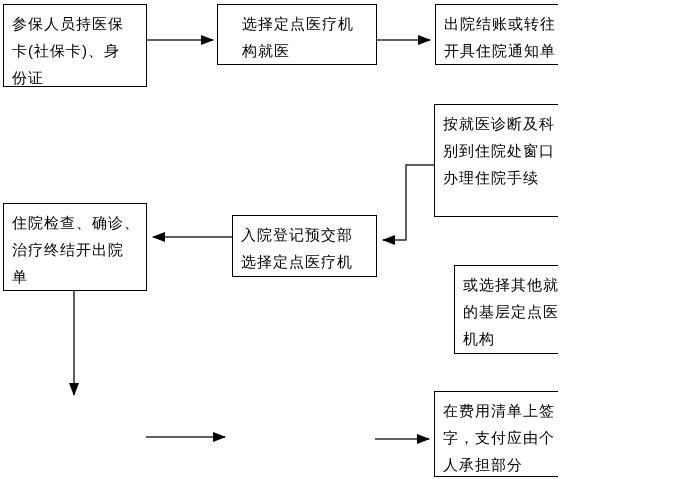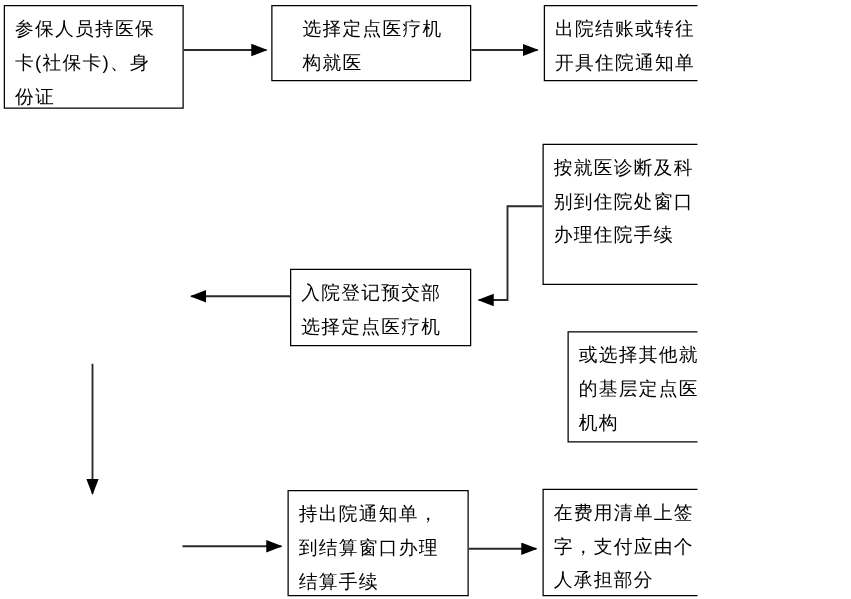--- a/index.html
+++ b/index.html
@@ -32,21 +32,21 @@
     line-height: 27px;
     letter-spacing: 1px;
     padding: 5px 2px 2px 8px;
     white-space: pre;
     text-align: left;
   }
   
   .n1  { left: 3px;   top: 4px;   width: 144px; height: 83px; }
   .n2  { left: 217px; top: 4px;   width: 160px; height: 61px; padding-left: 24px; }
   .n3  { left: 435px; top: 4px;   width: 145px; height: 61px; }
-  .n4  { left: 434px; top: 115px; width: 145px; height: 113px; }
+  .n4  { left: 434px; top: 104px; width: 145px; height: 113px; }
   .n5  { left: 3px;   top: 203px; width: 144px; height: 88px; }
   .n6  { left: 232px; top: 215px; width: 145px; height: 62px; }
   .n7  { left: 454px; top: 265px; width: 145px; height: 89px; }
   .n8  { left: 3px;   top: 400px; width: 143px; height: 76px; }
   .n9  { left: 230px; top: 392px; width: 145px; height: 85px; }
   .n10 { left: 434px; top: 391px; width: 143px; height: 86px; }
   .n11 { left: 635px; top: 403px; width: 38px;  height: 74px;
          text-align: center; padding: 7px 0 0 0; letter-spacing: 0; }
 </style>
 </head>
@@ -86,27 +86,27 @@
   <div class="node n1">参保人员持医保
 卡(社保卡)、身
 份证</div>
   <div class="node n2">选择定点医疗机
 构就医</div>
   <div class="node n3">出院结账或转往
 开具住院通知单</div>
   <div class="node n4">按就医诊断及科
 别到住院处窗口
 办理住院手续</div>
+  <div class="node n5">住院检查、确诊、
+治疗终结开出院
+单</div>
   <div class="node n6">入院登记预交部
 选择定点医疗机</div>
   <div class="node n7">或选择其他就医
 的基层定点医疗
 机构</div>
-  <div class="node n9">持出院通知单，
-到结算窗口办理
-结算手续</div>
   <div class="node n10">在费用清单上签
 字，支付应由个
 人承担部分</div>
   <div class="node n11">出
 院</div>
 
 </div>
 
 </body></html>

